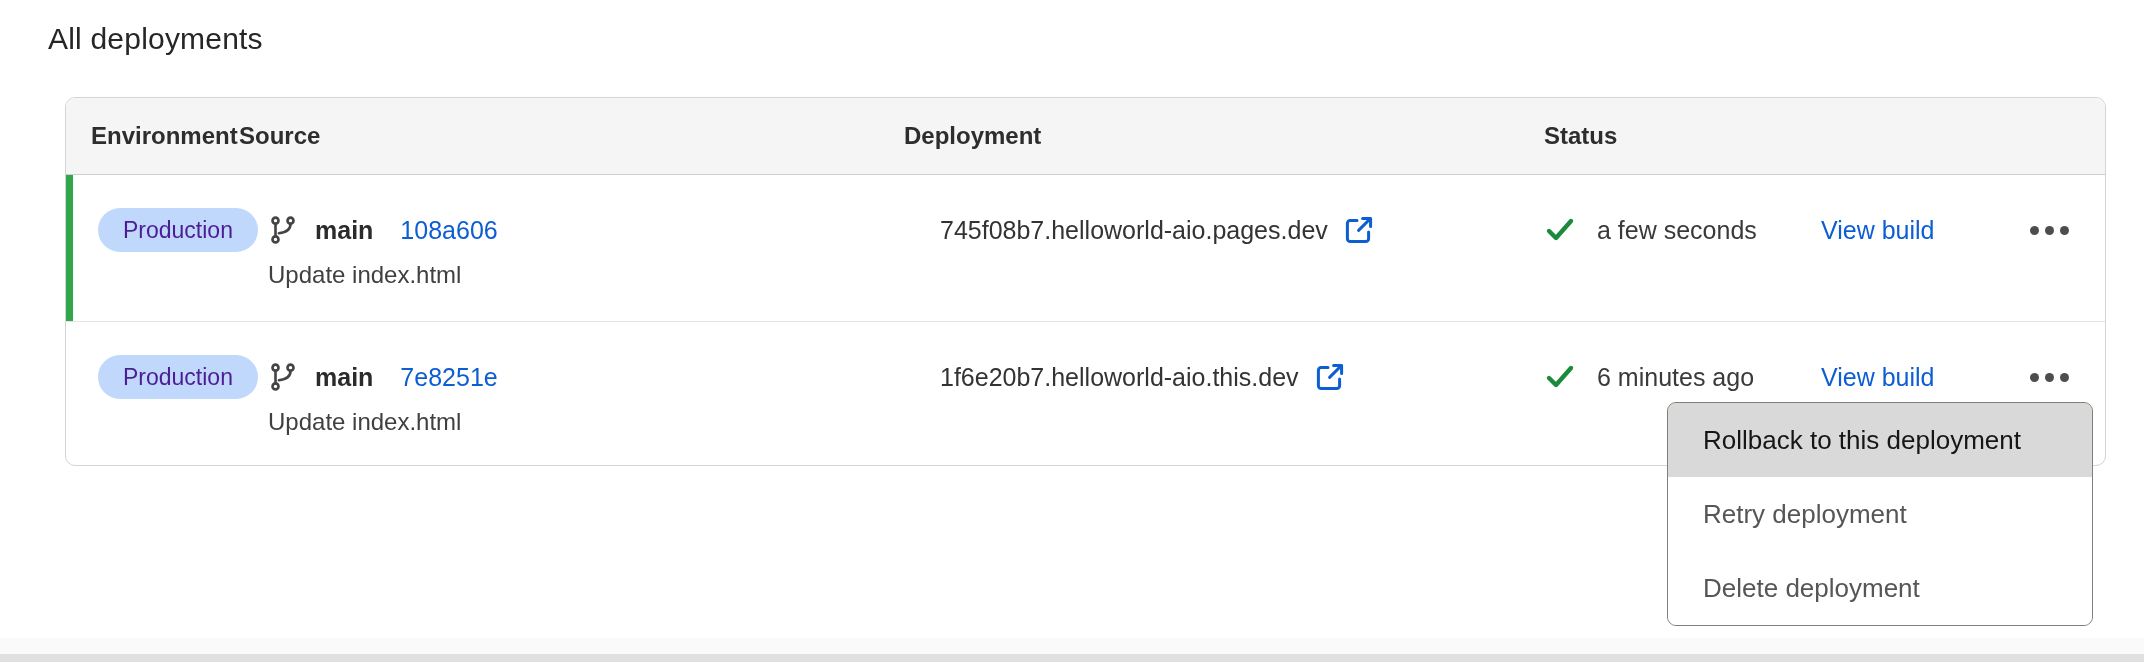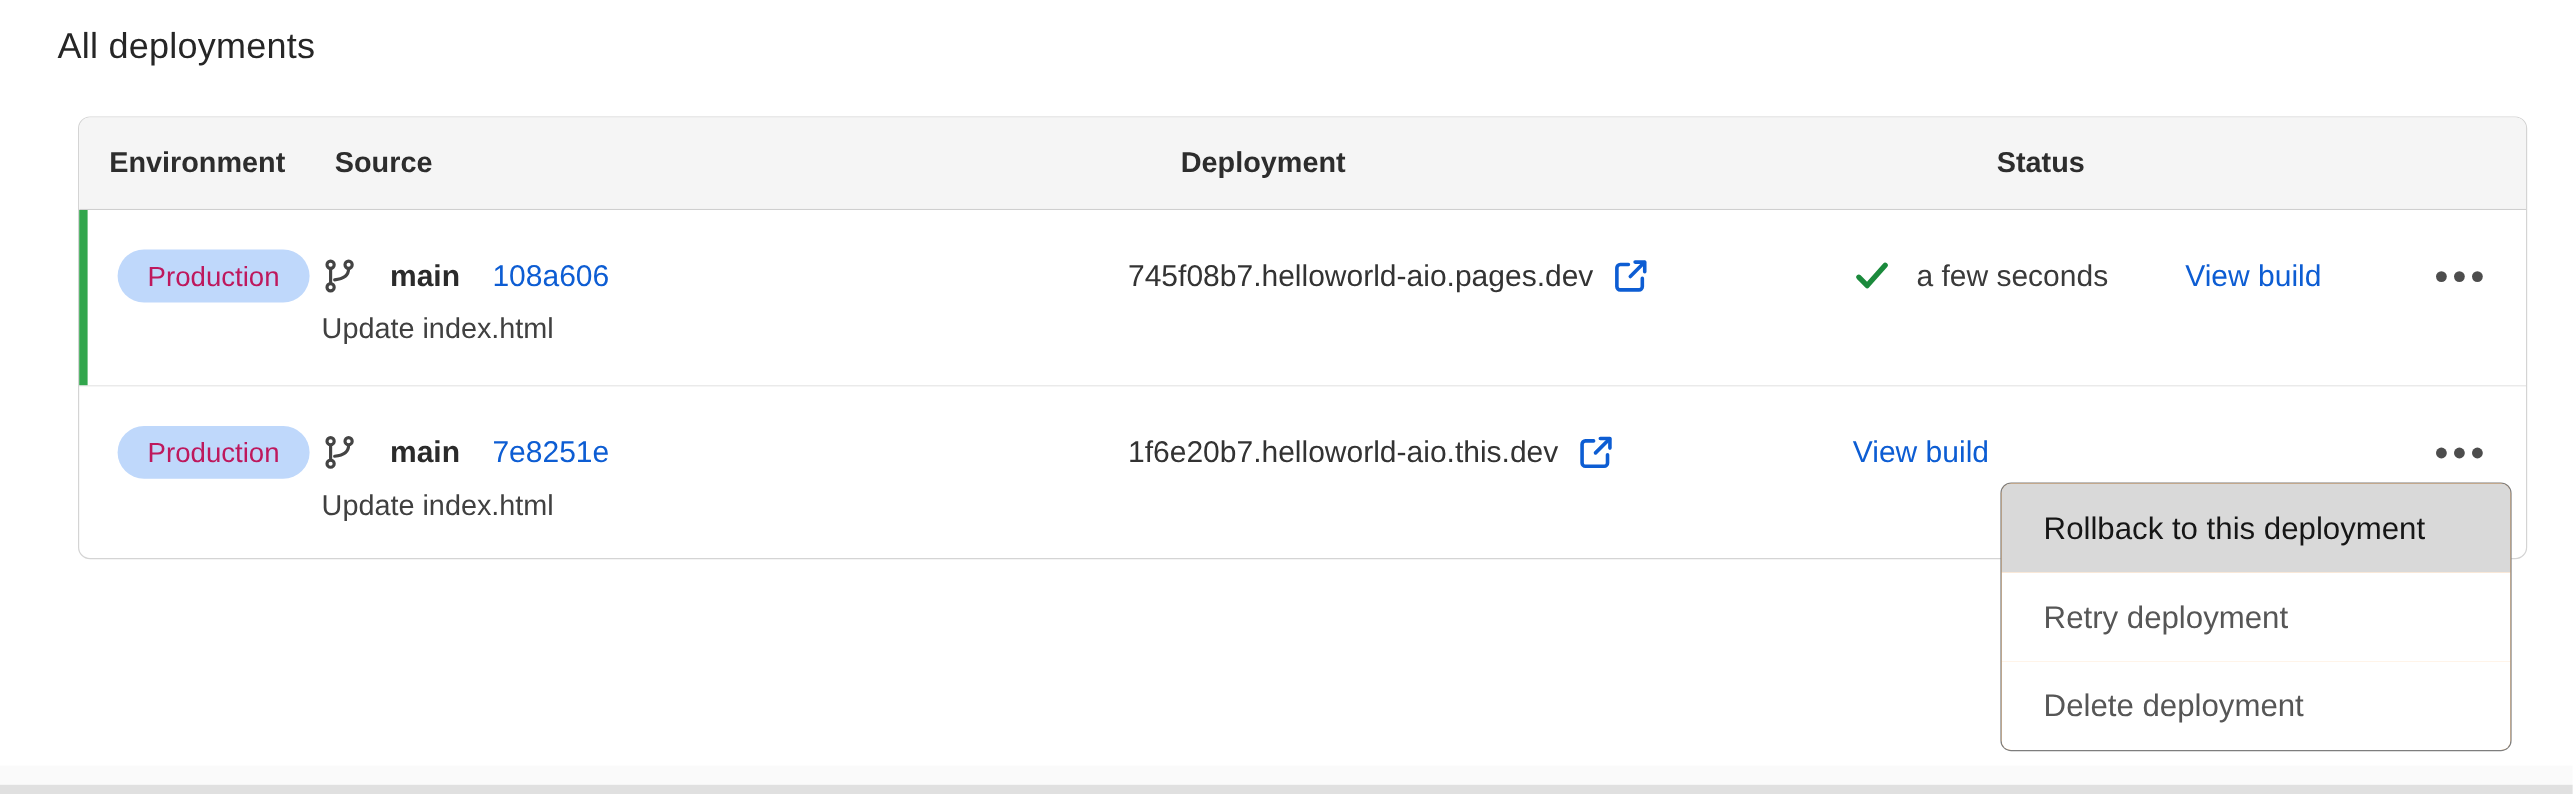--- a/index.html
+++ b/index.html
@@ -16,43 +16,43 @@
   .card{
     position:absolute;left:65px;top:97px;width:2041px;
     border:1px solid #d4d4d4;border-radius:10px;background:#fff;
     box-sizing:border-box;
   }
   .thead{
     display:grid;grid-template-columns:148px 665px 640px 1fr;
     align-items:center;height:76px;padding-left:25px;
     background:#f5f5f5;border-bottom:1px solid #cfcfcf;
     border-radius:9px 9px 0 0;
-    font-size:24px;font-weight:600;color:#2d2d2d;gap:40px;
+    font-size:24px;font-weight:600;color:#2d2d2d;
   }
   .row{
     position:relative;
     display:grid;grid-template-columns:148px 665px 640px 1fr;
     padding-left:25px;box-sizing:border-box;
   }
   .row-0{height:147px;border-bottom:1px solid #e5e5e5;}
   .row-1{height:143px;}
   .current-bar{
     position:absolute;left:0;top:0;width:7px;height:100%;
     background:#31a64c;
   }
   .line1{height:44px;display:flex;align-items:center;margin-top:33px;}
   .line2{margin-top:9px;font-size:24px;color:#404040;}
   .env-badge{
     display:inline-flex;align-items:center;height:44px;padding:0 25px;
-    border-radius:22px;background:#bfd8fb;color:#be185d;font-size:23px;
+    border-radius:22px;background:#bfd8fb;color:#4c1d95;font-size:23px;
     margin-left:7px;
   }
   .cell-source{margin-left:29px;}
   .cell-deploy{margin-left:36px;}
-  .branch-name{font-weight:700;color:#2b2b2b;font-size:25px;margin-left:27px;}
+  .branch-name{font-weight:700;color:#2b2b2b;font-size:25px;margin-left:17px;}
   .commit-link{color:#0d5dd3;font-size:25px;margin-left:27px;text-decoration:none;cursor:pointer;}
   .deploy-url{color:#333333;font-size:25px;}
   .ext-icon{margin-left:15px;display:flex;cursor:pointer;}
   .cell-status{display:flex;}
   .cell-status .line1{width:100%;box-sizing:border-box;padding-right:32px;}
   .status-group{display:flex;align-items:center;width:277px;}
   .status-time{font-size:25px;color:#3a3a3a;margin-left:21px;}
   .view-build{color:#0d5dd3;font-size:25px;text-decoration:none;cursor:pointer;}
   .more-btn{
     margin-left:auto;display:flex;align-items:center;gap:6px;
@@ -173,20 +173,28 @@
           <svg width="32" height="32" viewBox="0 0 16 16" fill="none" stroke="#0d5dd3" stroke-width="1.5" stroke-linecap="round" stroke-linejoin="round">
             <path d="M12.8 9v3.4a1.4 1.4 0 0 1-1.4 1.4H3.6a1.4 1.4 0 0 1-1.4-1.4V4.6a1.4 1.4 0 0 1 1.4-1.4H7"></path>
             <path d="M9.8 2.2h4v4"></path>
               <path d="M13.6 2.4L7.8 8.2"></path>
           </svg>
         </span>
       </div>
     </div>
     <div class="cell-status">
       <div class="line1">
+        <span class="status-group">
+          <span>
+            <svg width="32" height="32" viewBox="0 0 16 16" fill="none" stroke="#1b8a3c" stroke-width="2.2" stroke-linecap="round" stroke-linejoin="round">
+              <path d="M2.5 8.5 L6 12 L13.5 3.5"></path>
+            </svg>
+          </span>
+          <span class="status-time">6 minutes ago</span>
+        </span>
         <a class="view-build">View build</a>
         <button class="more-btn">
           <span class="dot"></span>
           <span class="dot"></span>
           <span class="dot"></span>
         </button>
       </div>
     </div>
   </div>
 

